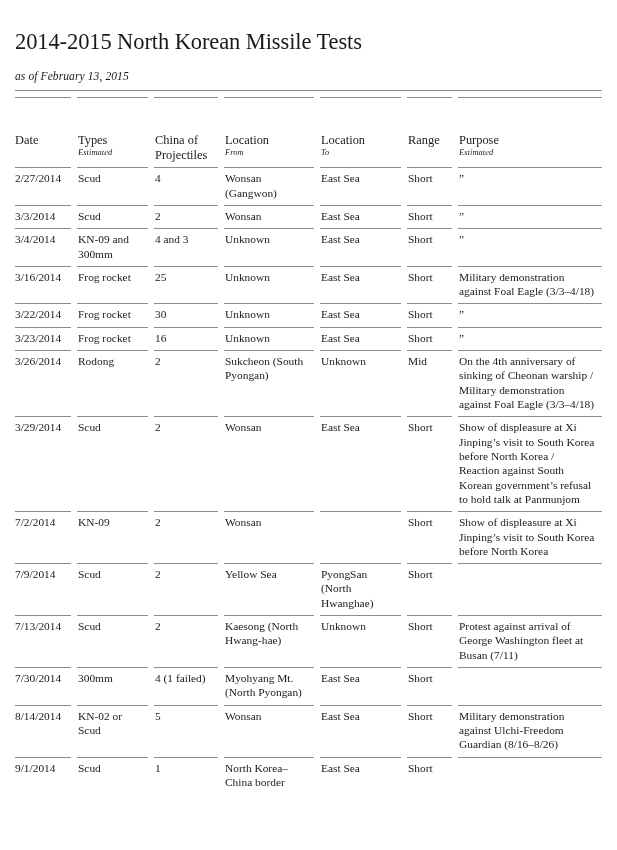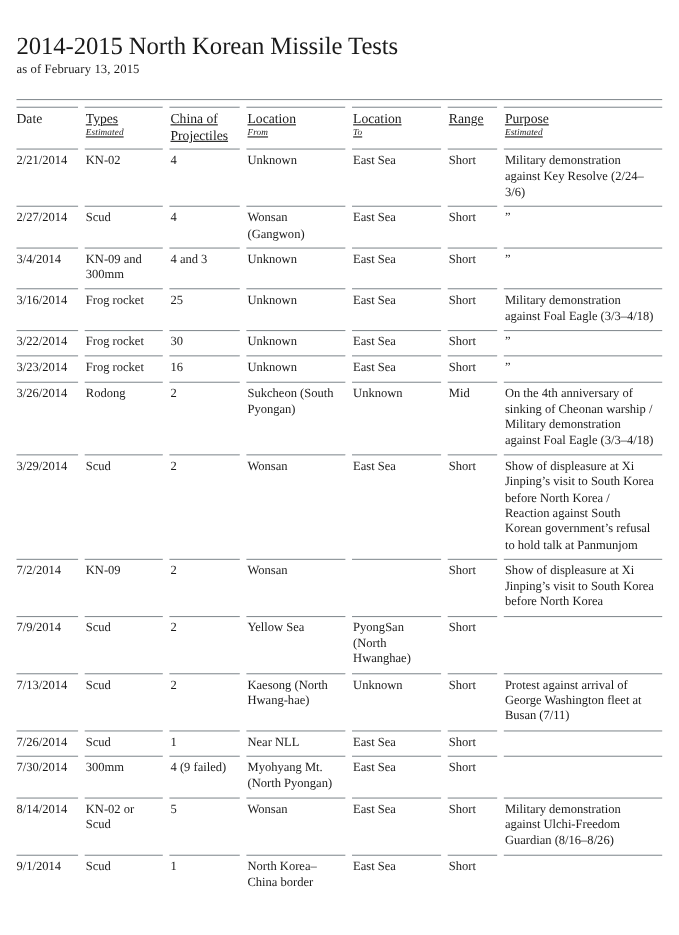--- a/index.html
+++ b/index.html
@@ -32,22 +32,23 @@
   .title-block { padding-top: 2px; }
   .doc-title {
     font-size: 22.5px;
     line-height: 1.05;
     font-weight: normal;
     letter-spacing: -0.1px;
     margin: 0;
     white-space: nowrap;
   }
   .doc-subtitle {
+    font-style: italic;
     font-size: 11.5px;
-    margin-top: 3px;
+    margin-top: 16px;
     letter-spacing: 0.1px;
   }
 
   .cfr-logo {
     font-family: "Liberation Sans", "DejaVu Sans", sans-serif;
     font-weight: bold;
     font-size: 11.6px;
     line-height: 1.22;
     letter-spacing: 0.45px;
     text-align: left;
@@ -96,22 +97,22 @@
   .c-range { width: 51px; }
   .c-purp  { width: 147px; }
 
   thead th {
     border-top: none;
     border-bottom: 0.9px solid #888f94;
     padding-top: 0;
     padding-bottom: 4px;
     vertical-align: bottom;
   }
-  thead th + th { border-left: 6px solid #ffffff; text-decoration: underline; }
-  .hdr-main { display: block; font-size: 12.4px; line-height: 1.18; }
+  thead th + th { border-left: 6px solid #ffffff; }
+  .hdr-main { display: block; font-size: 12.4px; line-height: 1.18; margin-top: 32px; }
   .hdr-sub {
     display: block;
     font-style: italic;
     font-size: 8.4px;
     line-height: 1.2;
     letter-spacing: 0.1px;
   }
   .top-rule {
     width: 587px;
     height: 0;
@@ -171,33 +172,33 @@
             <span class="hdr-sub"></span>
           </th>
           <th>
             <span class="hdr-main">Purpose</span>
             <span class="hdr-sub">Estimated</span>
           </th>
         </tr>
       </thead>
       <tbody id="table-body">
           <tr>
-            <td>2/21/2014</td>
-            <td>KN-02</td>
-            <td>4</td>
-            <td>Unknown</td>
-            <td>East Sea</td>
-            <td>Short</td>
-            <td>Military demonstration against Key Resolve (2/24–3/6)</td>
-          </tr>
-          <tr>
             <td>2/27/2014</td>
             <td>Scud</td>
             <td>4</td>
             <td>Wonsan (Gangwon)</td>
+            <td>East Sea</td>
+            <td>Short</td>
+            <td class="ditto">”</td>
+          </tr>
+          <tr>
+            <td>3/3/2014</td>
+            <td>Scud</td>
+            <td>2</td>
+            <td>Wonsan</td>
             <td>East Sea</td>
             <td>Short</td>
             <td class="ditto">”</td>
           </tr>
           <tr>
             <td>3/4/2014</td>
             <td>KN-09 and 300mm</td>
             <td>4 and 3</td>
             <td>Unknown</td>
             <td>East Sea</td>
@@ -270,32 +271,23 @@
           <tr>
             <td>7/13/2014</td>
             <td>Scud</td>
             <td>2</td>
             <td>Kaesong (North Hwang-hae)</td>
             <td>Unknown</td>
             <td>Short</td>
             <td>Protest against arrival of George Washington fleet at Busan (7/11)</td>
           </tr>
           <tr>
-            <td>7/26/2014</td>
-            <td>Scud</td>
-            <td>1</td>
-            <td>Near NLL</td>
-            <td>East Sea</td>
-            <td>Short</td>
-            <td></td>
-          </tr>
-          <tr>
             <td>7/30/2014</td>
             <td>300mm</td>
-            <td>4 (9 failed)</td>
+            <td>4 (1 failed)</td>
             <td>Myohyang Mt. (North Pyongan)</td>
             <td>East Sea</td>
             <td>Short</td>
             <td></td>
           </tr>
           <tr>
             <td>8/14/2014</td>
             <td>KN-02 or Scud</td>
             <td>5</td>
             <td>Wonsan</td>

